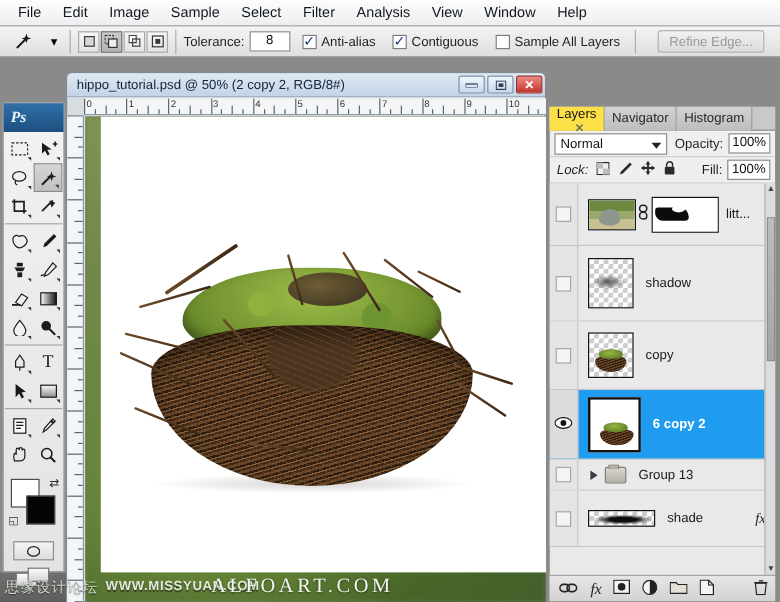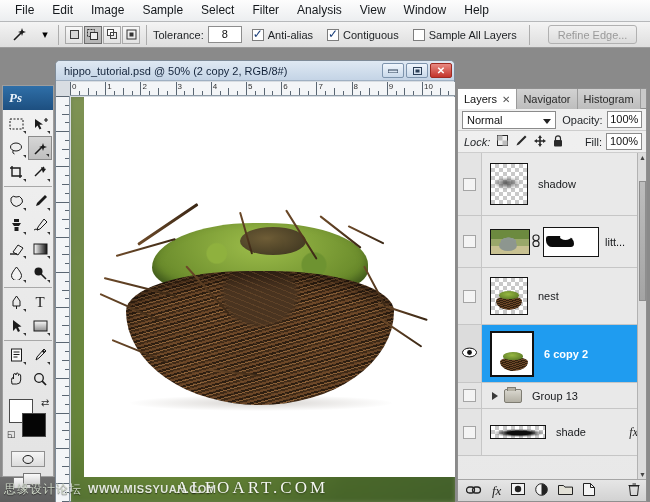--- a/index.html
+++ b/index.html
@@ -208,21 +208,21 @@
     background: linear-gradient(#f0f0f0,#e8e8e8);
     border: 1px solid #8f8f8f;
   }
   .panel-tabs { display: flex; height: 20px; background: #c9c9c9; border-bottom: 1px solid #8f8f8f; }
   .ptab {
     height: 20px; padding: 0 6px; display: flex; align-items: center;
     font-size: 11px; color: #2a2a2a;
     background: linear-gradient(#d2d2d2,#bdbdbd);
     border-right: 1px solid #9b9b9b;
   }
-  .ptab.active { background: #ffffff; color:#111; }
+  .ptab.active { background: #fde047; color:#111;flex-direction:column; }
   .ptab .x { margin-left: 5px; font-size: 10px; color:#555; }
   .panel-row {
     height: 22px; display: flex; align-items: center; padding: 0 4px;
     border-bottom: 1px solid #cdcdcd;
   }
   .blend-select {
     width: 96px; height: 18px; background: #fff; border: 1px solid #8b8b8b;
     font-size: 11px; color: #111; display: flex; align-items: center;
     padding-left: 4px; position: relative;
   }
@@ -790,57 +790,57 @@
               <rect x="1" y="5" width="8" height="6.4" rx="1" fill="#2a2a2a"></rect>
             </svg>
         </span>
       </span>
       <span class="prow-label" style="margin-left:auto;">Fill:</span>
       <span class="prow-val">100%</span>
     </div>
 
     <div class="layers-list">
 
-      <div class="layer-row" style="--h:63px;">
-        <span class="eye-cell">
-          <span class="eye-box"></span>
-        </span>
-        <span class="thumb checker big" style="margin-left:8px;width:38px;height:42px;">
-          <span class="th-shadow" style="top:14px;"></span>
-        </span>
-        <span class="layer-name">shadow</span>
-      </div>
-
       <div class="layer-row" style="--h:52px;">
         <span class="eye-cell">
           <span class="eye-box"></span>
         </span>
         <span class="thumb" style="margin-left:8px;width:40px;height:26px;">
           <span class="th-hippo"></span>
         </span>
         <span class="link-icon">
           <svg width="8" height="14">
               <rect x="1" y="1" width="6" height="5.5" rx="2.6" fill="none" stroke="#222" stroke-width="1.2"></rect>
               <rect x="1" y="7" width="6" height="5.5" rx="2.6" fill="none" stroke="#222" stroke-width="1.2"></rect>
             </svg>
         </span>
         <span class="thumb" style="margin-left:1px;width:56px;height:30px;">
           <span class="th-mask"></span>
         </span>
         <span class="layer-name" style="margin-left:6px;">litt...</span>
       </div>
 
+      <div class="layer-row" style="--h:63px;">
+        <span class="eye-cell">
+          <span class="eye-box"></span>
+        </span>
+        <span class="thumb checker big" style="margin-left:8px;width:38px;height:42px;">
+          <span class="th-shadow" style="top:14px;"></span>
+        </span>
+        <span class="layer-name">shadow</span>
+      </div>
+
       <div class="layer-row" style="--h:57px;">
         <span class="eye-cell">
           <span class="eye-box"></span>
         </span>
         <span class="thumb checker" style="margin-left:8px;width:38px;height:38px;">
           <span class="th-nest" style="left:5px;top:18px;"></span>
         </span>
-        <span class="layer-name">nest</span>
+        <span class="layer-name">copy</span>
       </div>
 
       <div class="layer-row sel" style="--h:58px;">
         <span class="eye-cell">
           <span class="eye-on">
             <svg width="15" height="11">
                 <ellipse cx="7.5" cy="5.5" rx="7" ry="4.4" fill="#fff" stroke="#111"></ellipse>
                 <circle cx="7.5" cy="5.5" r="2.4" fill="#111"></circle>
               </svg>
           </span>

